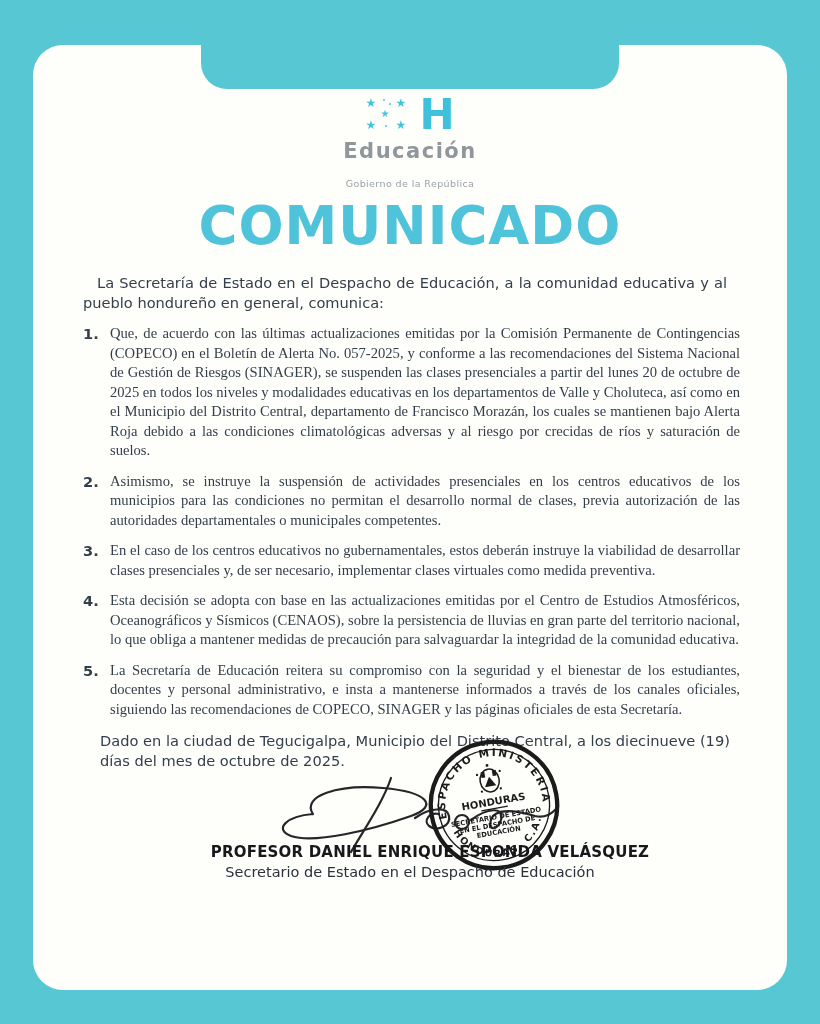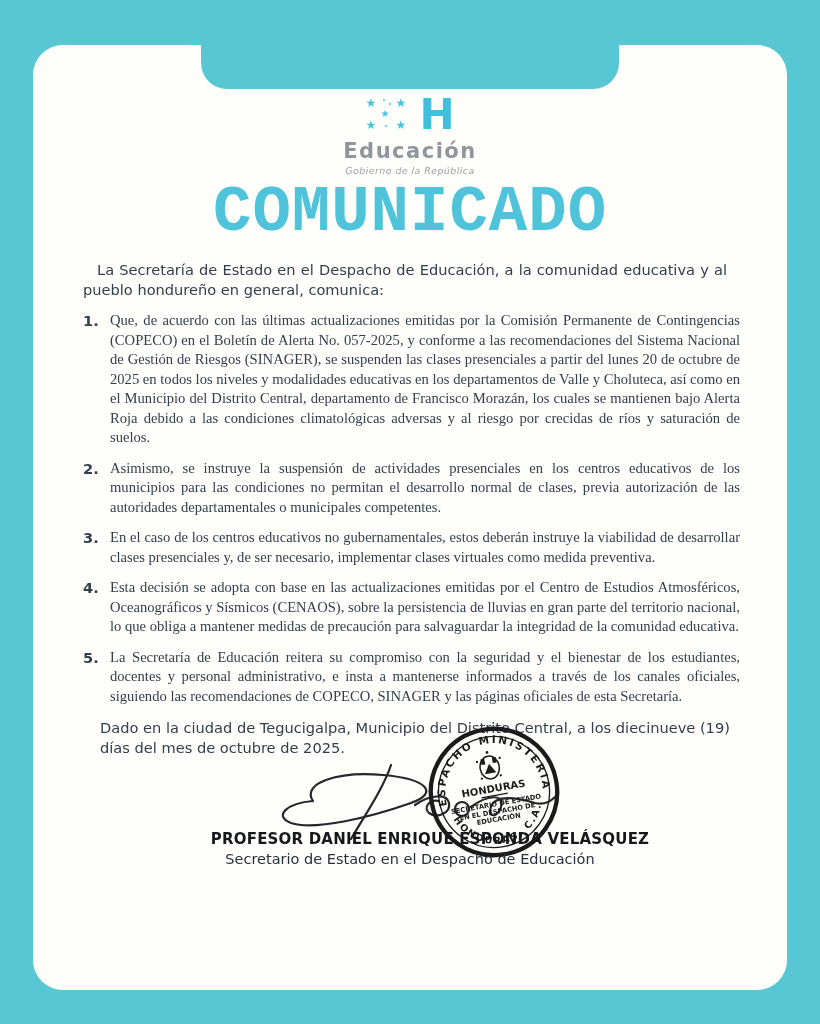--- a/index.html
+++ b/index.html
@@ -24,25 +24,25 @@
   .stars{position:relative;width:46px;height:36px;}
   .stars .st{position:absolute;color:#45C2DC;font-size:12px;line-height:12px;}
   .st.tl{left:0;top:0;}
   .st.tr{left:30px;top:0;}
   .st.mid{left:15px;top:11px;font-size:10px;}
   .st.bl{left:0;top:22px;}
   .st.br{left:30px;top:22px;}
   .stars .dot{position:absolute;width:2px;height:2px;border-radius:50%;background:#45C2DC;}
   .logo-h{color:#3FC0DC;font-weight:800;font-size:42px;line-height:38px;letter-spacing:0;}
   .org{color:#8F969C;font-size:21px;font-weight:600;letter-spacing:1.5px;margin-top:4px;}
-  .gov{color:#9AA1A6;font-size:9.5px;letter-spacing:.4px;margin-top:2px;font-style:italic;}
+  .gov{color:#9AA1A6;font-size:9.5px;letter-spacing:.4px;margin-top:15px;}
   
   .title{
     margin:8px 0 0 0;text-align:center;
-    color:#4EC3DA;font-size:64px;font-weight:800;letter-spacing:1px;line-height:58px;font-family:Liberation Mono, monospace;
+    color:#4EC3DA;font-size:53px;font-weight:800;letter-spacing:1px;line-height:58px;
   }
   
   .content{margin-top:18px;padding:0 47px 0 50px;color:#333E4B;
     font-size:14.6px;line-height:19.5px;}
   .intro{margin:0 13px 12px 0;text-indent:14px;text-align:justify;}
   .item{display:flex;margin:0 0 11px 0;}
   .item .num{flex:0 0 27px;font-weight:700;}
   .item .txt{flex:1;text-align:justify;font-family:Liberation Serif, serif;}
   .closing{margin:12px 0 0 0;padding-left:17px;text-align:left;}
   

